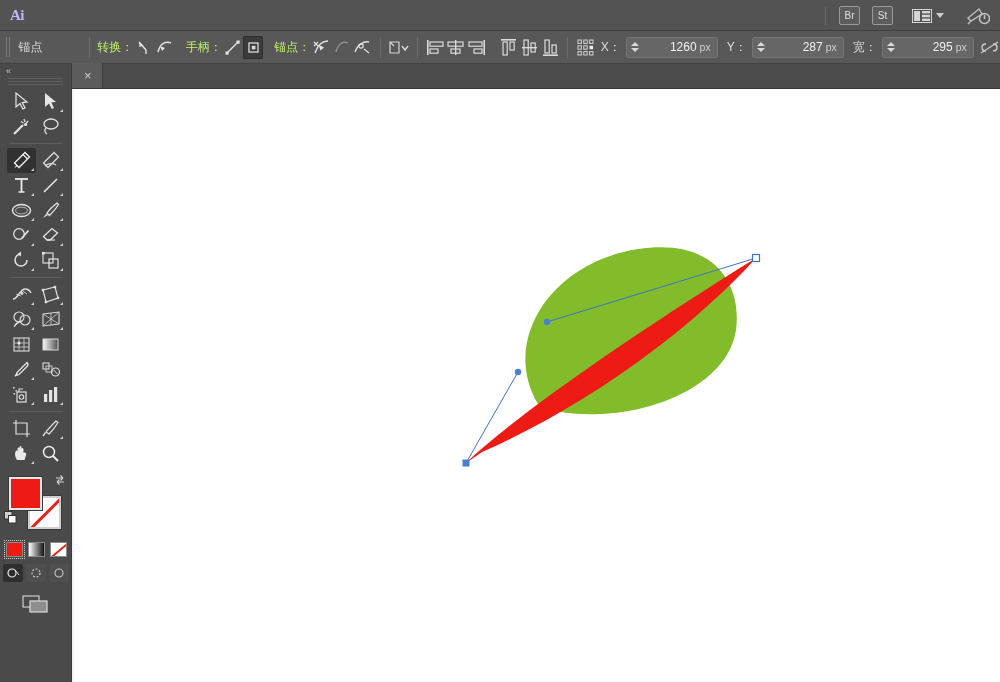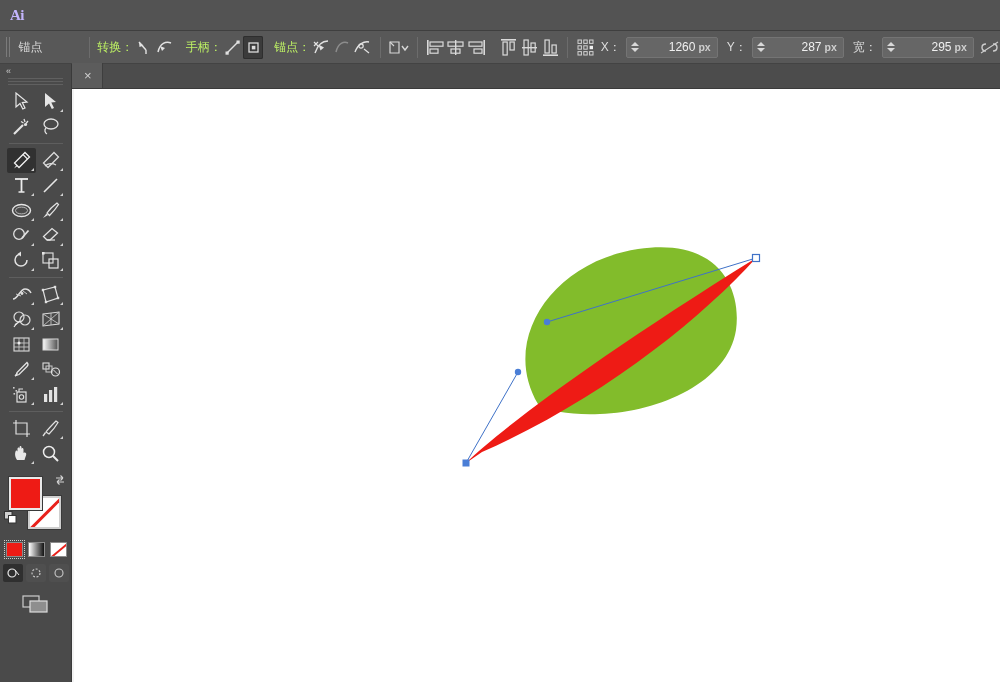--- a/index.html
+++ b/index.html
@@ -85,21 +85,21 @@
     background: #666666;
     border: 1px solid #747474;
     border-radius: 2px;
     padding: 0 4px;
     gap: 3px;
   }
   .stepper { display: flex; flex-direction: column; width: 9px; }
   .st-up { width: 0;height: 0;border-left: 4px solid transparent;border-right: 4px solid transparent;border-bottom: 4px solid #d8d8d8; margin-bottom: 2px;}
   .st-dn { width: 0;height: 0;border-left: 4px solid transparent;border-right: 4px solid transparent;border-top: 4px solid #d8d8d8; }
   .nf-val { color: #f0f0f0; font-size: 12px; flex: 1; text-align: right; padding-left: 4px;}
-  .nf-unit { color: #cfcfcf; font-size: 10.5px; padding-right: 2px; font-weight: bold; }
+  .nf-unit { color: #cfcfcf; font-size: 10.5px; padding-right: 2px; }
   .axis-lbl { color: #dedede; font-size: 12px; margin-right: 5px; }
 
   
   .tabbar {
     position: absolute; left: 72px; top: 64px; width: 928px; height: 25px;
     background: #4c4c4c;
     border-bottom: 1px solid #3a3a3a;
     display: flex; align-items: flex-end;
   }
   .doc-tab {
@@ -203,20 +203,41 @@
   }
 </style>
 </head>
 <body>
 
 <div id="app">
 
   <div class="menubar">
     <div class="ai-logo">Ai</div>
 
+    <div class="menu-right">
+      <div class="menu-sep"></div>
+      <div class="app-badge">Br</div>
+      <div class="app-badge">St</div>
+      <div class="ws-btn">
+        <svg class="ws-icon" viewBox="0 0 20 14">
+          <rect x="0.5" y="0.5" width="19" height="13" fill="none" stroke="#d4d4d4"></rect>
+          <rect x="2" y="2" width="6" height="10" fill="#d4d4d4"></rect>
+          <rect x="10" y="2" width="8" height="2.4" fill="#d4d4d4"></rect>
+          <rect x="10" y="5.8" width="8" height="2.4" fill="#d4d4d4"></rect>
+          <rect x="10" y="9.6" width="8" height="2.4" fill="#d4d4d4"></rect>
+        </svg>
+        <div class="chev"></div>
+      </div>
+      <svg class="rocket" viewBox="0 0 24 20">
+        <path d="M2 12 L13 3 L16 8 L5 15 Z" fill="none" stroke="#cfcfcf" stroke-width="1.4"></path>
+        <path d="M5 15 L2 18" stroke="#cfcfcf" stroke-width="1.4"></path>
+        <circle cx="18.5" cy="12.5" r="5" fill="none" stroke="#d8d8d8" stroke-width="1.5"></circle>
+        <path d="M18.5 9 L18.5 13" stroke="#d8d8d8" stroke-width="1.5"></path>
+      </svg>
+    </div>
   </div>
 
   <div class="controlbar">
     <div class="cb-grip"></div>
     <div class="cb-label">锚点</div>
 
     <div style="width:44px"></div>
     <div class="cb-sep"></div>
 
     <div class="cb-label dim">转换：</div>

